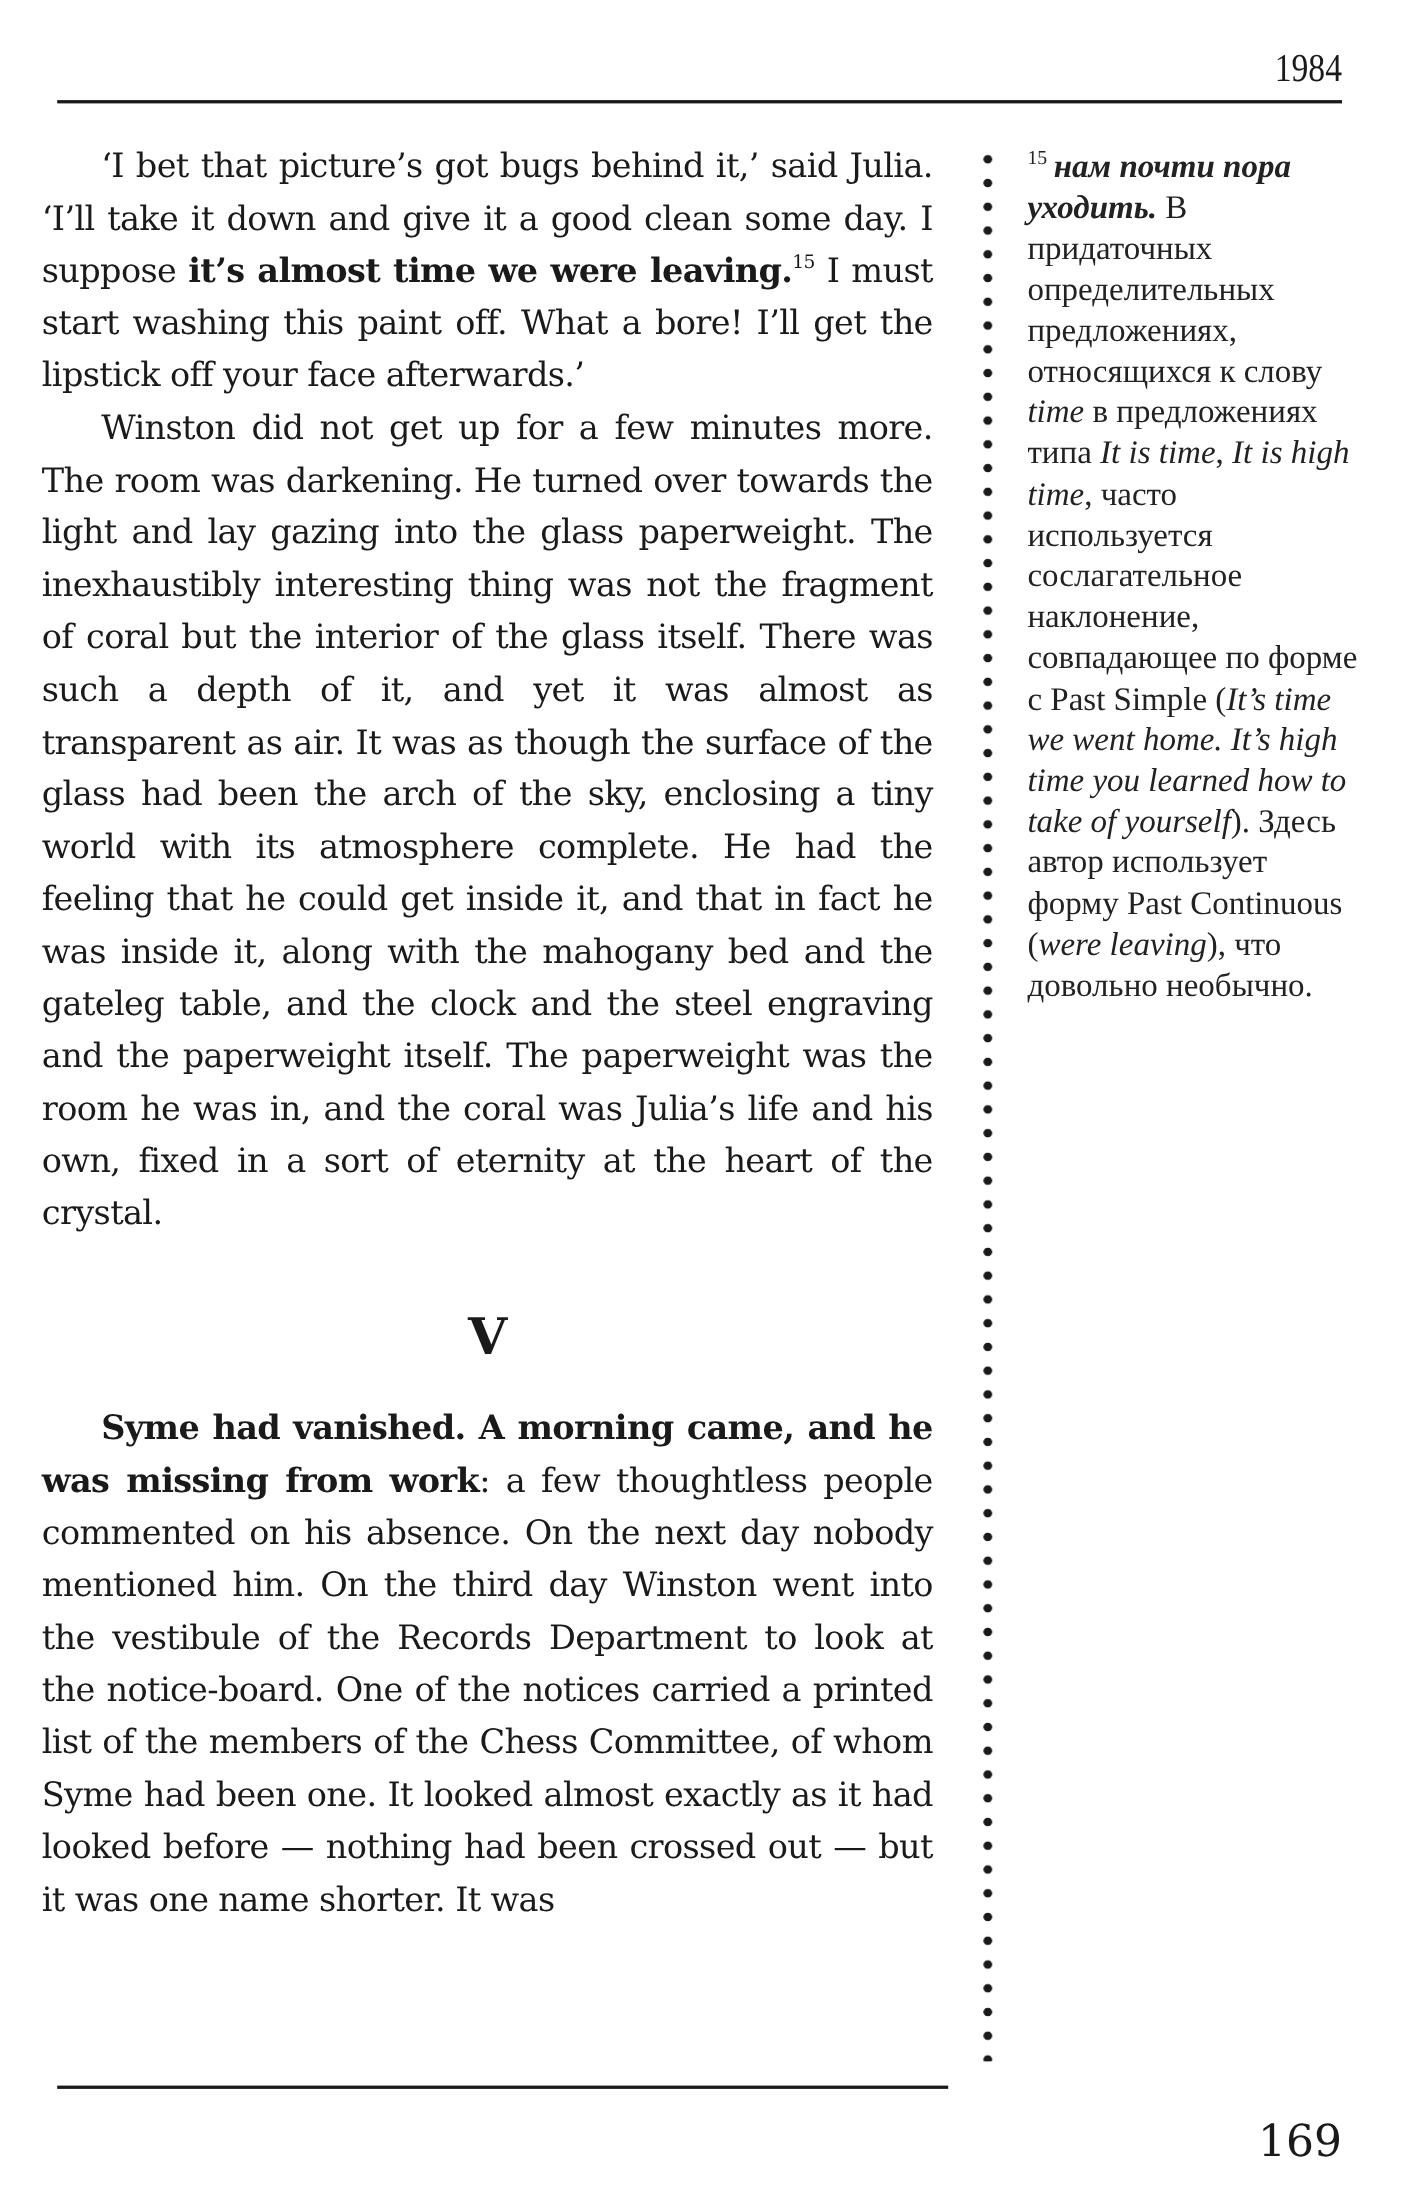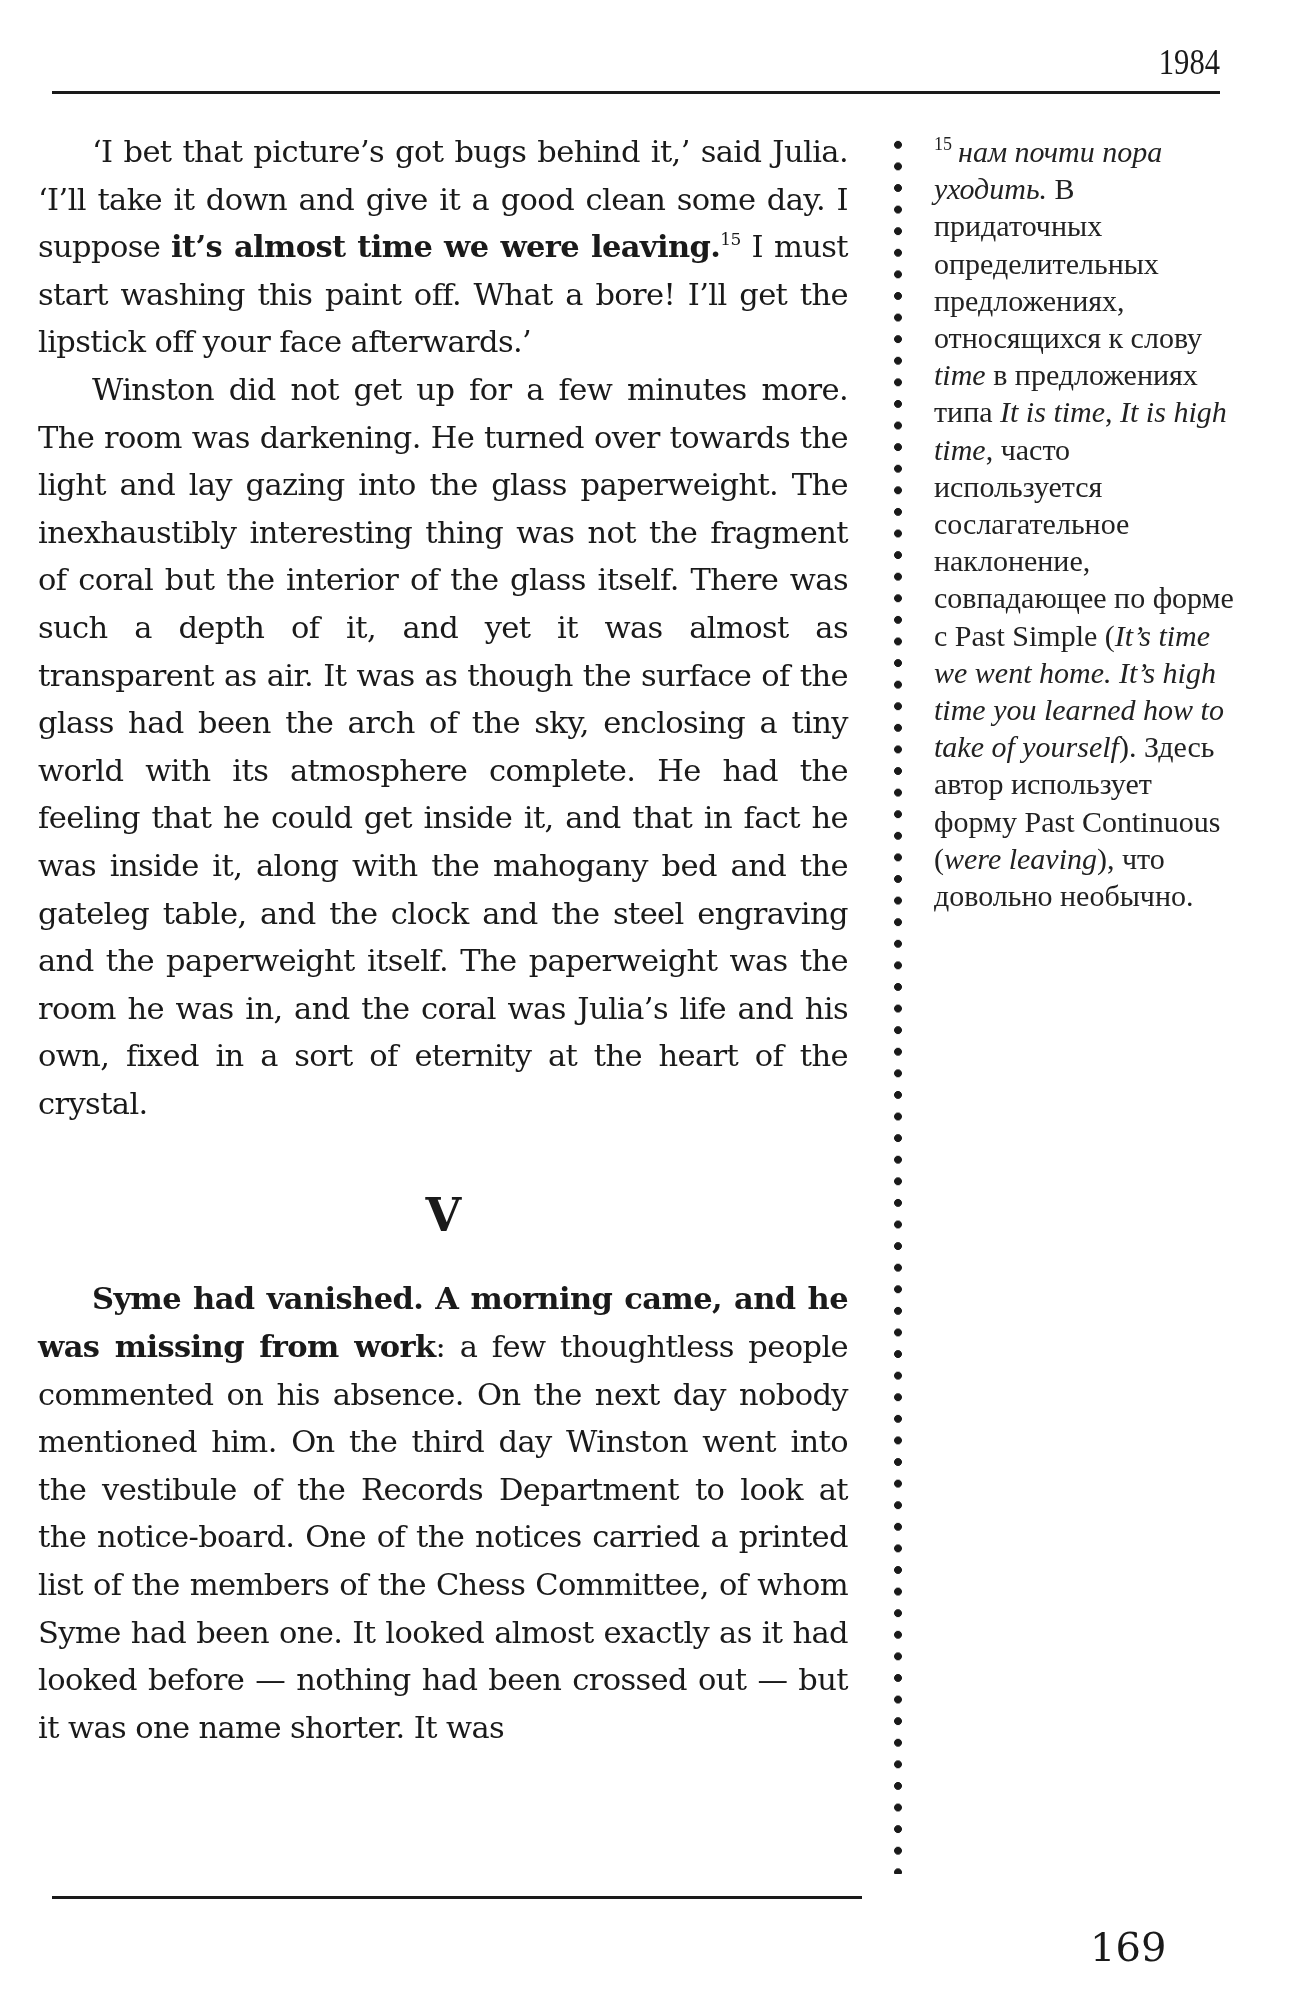--- a/index.html
+++ b/index.html
@@ -26,24 +26,24 @@
   .dots {
     position: absolute; left: 893px; top: 134px; width: 10px; height: 1740px;
     background-image: radial-gradient(circle, #1a1a1a 3.6px, transparent 4.2px);
     background-size: 10px 21.6px; background-repeat: repeat-y;
   }
   .side-col {
     position: absolute; left: 934px; top: 133px; width: 300px;
     font-family: "Liberation Serif", serif; font-size: 30px; line-height: 37.2px; color: #222;
   }
   .side-col .note-num { font-size: 18px; vertical-align: 12px; line-height: 0; margin-right: 6px; }
-  .side-col .note-head { font-weight: normal; font-style: italic; }
+  .side-col .note-head { font-weight: bold; font-style: italic; }
   .side-col i { }
   .page-num {
-    position: absolute; left: 1090px; top: 1925px; width: 130px; 
+    position: absolute; left: 1090px; top: 1925px; width: 130px; text-align: right;
     font-family: "DejaVu Serif", serif; font-size: 40px; line-height: 44px;
   }
 </style>
 </head>
 <body>
 
 <div class="running-head">1984</div>
 <div class="head-rule"></div>
 
 <div class="main-col">

